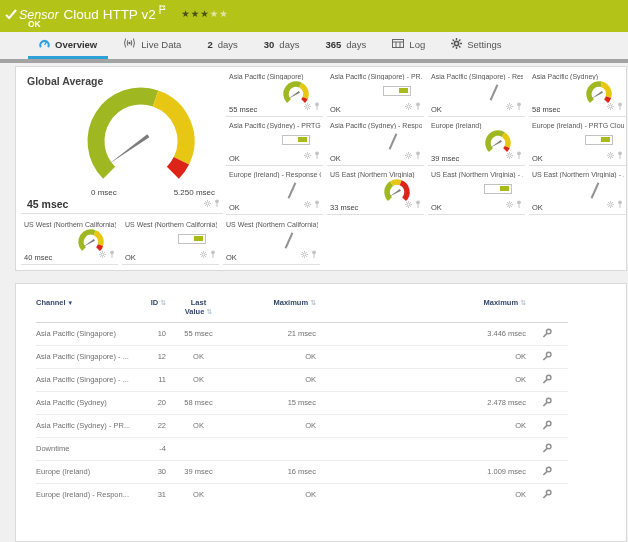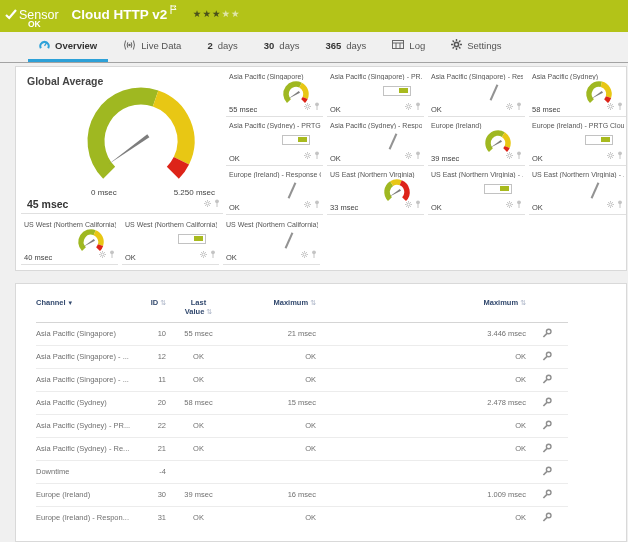--- a/index.html
+++ b/index.html
@@ -2,29 +2,29 @@
 <html><head>
 <meta charset="utf-8">
 <style>
   html,body{margin:0;padding:0}
   body{width:628px;height:542px;background:#f0f0f0;font-family:"Liberation Sans",sans-serif;position:relative;overflow:hidden}
 
   
   .topbar{position:absolute;left:0;top:0;width:628px;height:32px;background:#b3c318;color:#fff}
   .check{position:absolute;left:5px;top:6px}
   .title-line{position:absolute;left:19px;top:3px;font-size:12.5px;white-space:nowrap}
-  .kind{margin-right:13px}
-  .sensor-name{font-weight:bold;font-size:13.5px}
+  .kind{font-style:italic;margin-right:5px}
+  .sensor-name{font-weight:normal;font-size:13.5px}
   .flag{margin-left:3px;vertical-align:5px}
   .stars{margin-left:12px;font-size:9.5px;letter-spacing:1px;vertical-align:2px;font-family:"DejaVu Sans",sans-serif}
   .star-f{color:#4a511b}.star-e{color:#dfe5a8}
   .status-ok{position:absolute;left:28px;top:19px;font-size:8.5px;font-weight:bold}
 
   
-  .tabs{position:absolute;left:0;top:32px;width:628px;height:31px;display:flex;align-items:stretch;padding-left:28px;box-sizing:border-box;border-bottom:1px solid #a3a3a3;background:#f0f0f0}
+  .tabs{position:absolute;left:0;top:32px;width:628px;height:31px;display:flex;align-items:stretch;padding-left:28px;box-sizing:border-box;border-bottom:4px solid #a3a3a3;background:#f0f0f0}
   .tab{display:flex;align-items:center;gap:5px;font-size:9.5px;color:#555;padding:0 11px;margin-right:4px;border-bottom:3px solid transparent;cursor:pointer;white-space:nowrap}
   .tab.active{border-bottom-color:#2da1d8;color:#333;font-weight:bold}
   .tab .num{font-weight:bold;color:#333}
 
   
   .panel{position:absolute;background:#fff;border:1px solid #d9d9d9;box-sizing:border-box}
   #gauges-panel{left:15px;top:66px;width:612px;height:205px;overflow:hidden}
   #table-panel{left:15px;top:283px;width:612px;height:259px;overflow:hidden}
 
   
@@ -475,31 +475,20 @@
           <td class="ar">22</td>
           <td class="ac">OK</td>
           <td class="ar">OK</td>
           <td class="ar">OK</td>
           <td class="wrench-cell"><span><svg width="10" height="10" viewBox="0 0 10 10">
                 <circle cx="6.7" cy="3.5" r="2.3" fill="none" stroke="#8f8f8f" stroke-width="1.4"></circle>
                 <line x1="1.4" y1="9" x2="5" y2="5.4" stroke="#8f8f8f" stroke-width="1.6"></line>
               </svg></span></td>
         </tr>
         <tr>
-          <td class="al">Asia Pacific (Sydney) - Re...</td>
-          <td class="ar">21</td>
-          <td class="ac">OK</td>
-          <td class="ar">OK</td>
-          <td class="ar">OK</td>
-          <td class="wrench-cell"><span><svg width="10" height="10" viewBox="0 0 10 10">
-                <circle cx="6.7" cy="3.5" r="2.3" fill="none" stroke="#8f8f8f" stroke-width="1.4"></circle>
-                <line x1="1.4" y1="9" x2="5" y2="5.4" stroke="#8f8f8f" stroke-width="1.6"></line>
-              </svg></span></td>
-        </tr>
-        <tr>
           <td class="al">Downtime</td>
           <td class="ar">-4</td>
           <td class="ac"></td>
           <td class="ar"></td>
           <td class="ar"></td>
           <td class="wrench-cell"><span><svg width="10" height="10" viewBox="0 0 10 10">
                 <circle cx="6.7" cy="3.5" r="2.3" fill="none" stroke="#8f8f8f" stroke-width="1.4"></circle>
                 <line x1="1.4" y1="9" x2="5" y2="5.4" stroke="#8f8f8f" stroke-width="1.6"></line>
               </svg></span></td>
         </tr>

